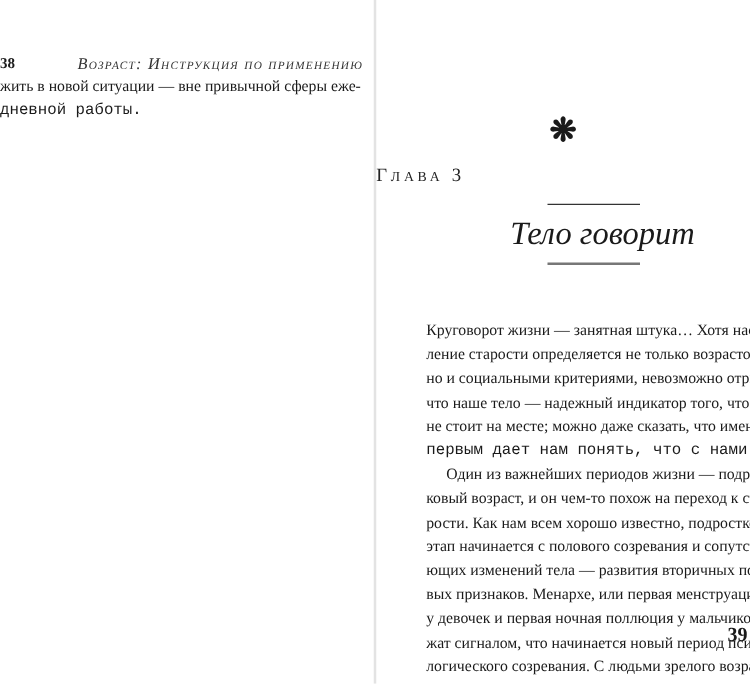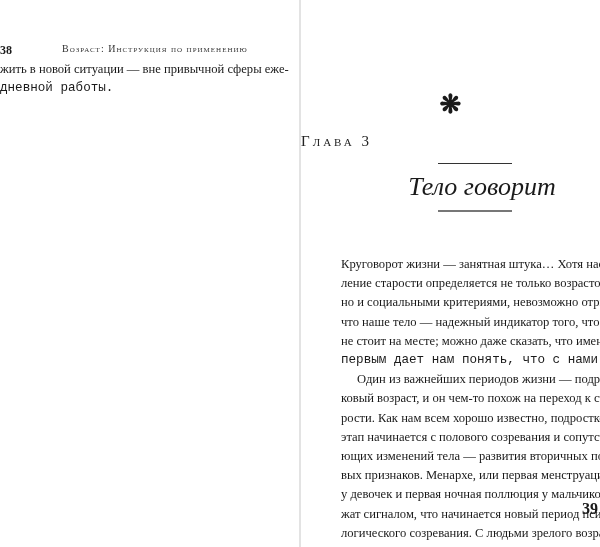--- a/index.html
+++ b/index.html
@@ -12,22 +12,22 @@
   .page-left { left: 0; width: 334px; }
   .page-right { left: 301px; width: 299px; }
   .divider {
     position: absolute; left: 299px; top: 0; width: 2px; height: 547px;
     background: #e3e3e3;
   }
   .folio-left {
     position: absolute; left: 0; top: 43px; font-size: 12px; font-weight: bold;
   }
   .running-head {
-    position: absolute; left: 62px; top: 43px; font-size: 10px;
-    letter-spacing: 1px; font-variant: small-caps; color: #333;
+    position: absolute; left: 62px; top: 43px; font-size: 13px;
+    letter-spacing: 1px; font-variant: small-caps; color: #333; font-style: italic;
   }
   .body-text { font-size: 12.6px; line-height: 19.2px; text-align: justify; }
   .body-text .line { display: block; white-space: nowrap; text-align-last: justify; }
   .body-text .line.last { text-align-last: left; font-family: Liberation Mono, monospace; }
   .left-body { position: absolute; left: 0; top: 60px; width: 252px; }
   .indent { padding-left: 16px; }
   .ornament {
     position: absolute; left: 0; width: 299px; top: 92px; text-align: center;
     font-size: 26px; font-weight: bold; line-height: 26px;
   }

